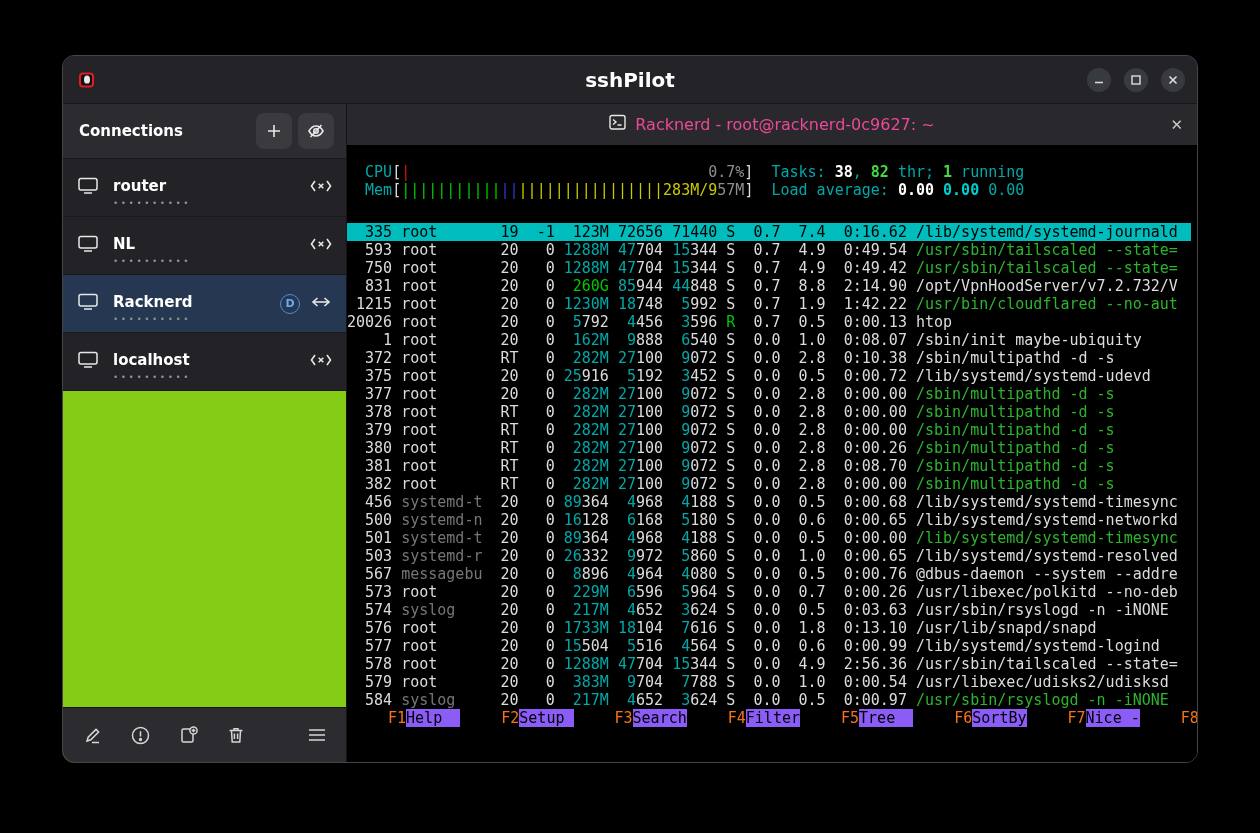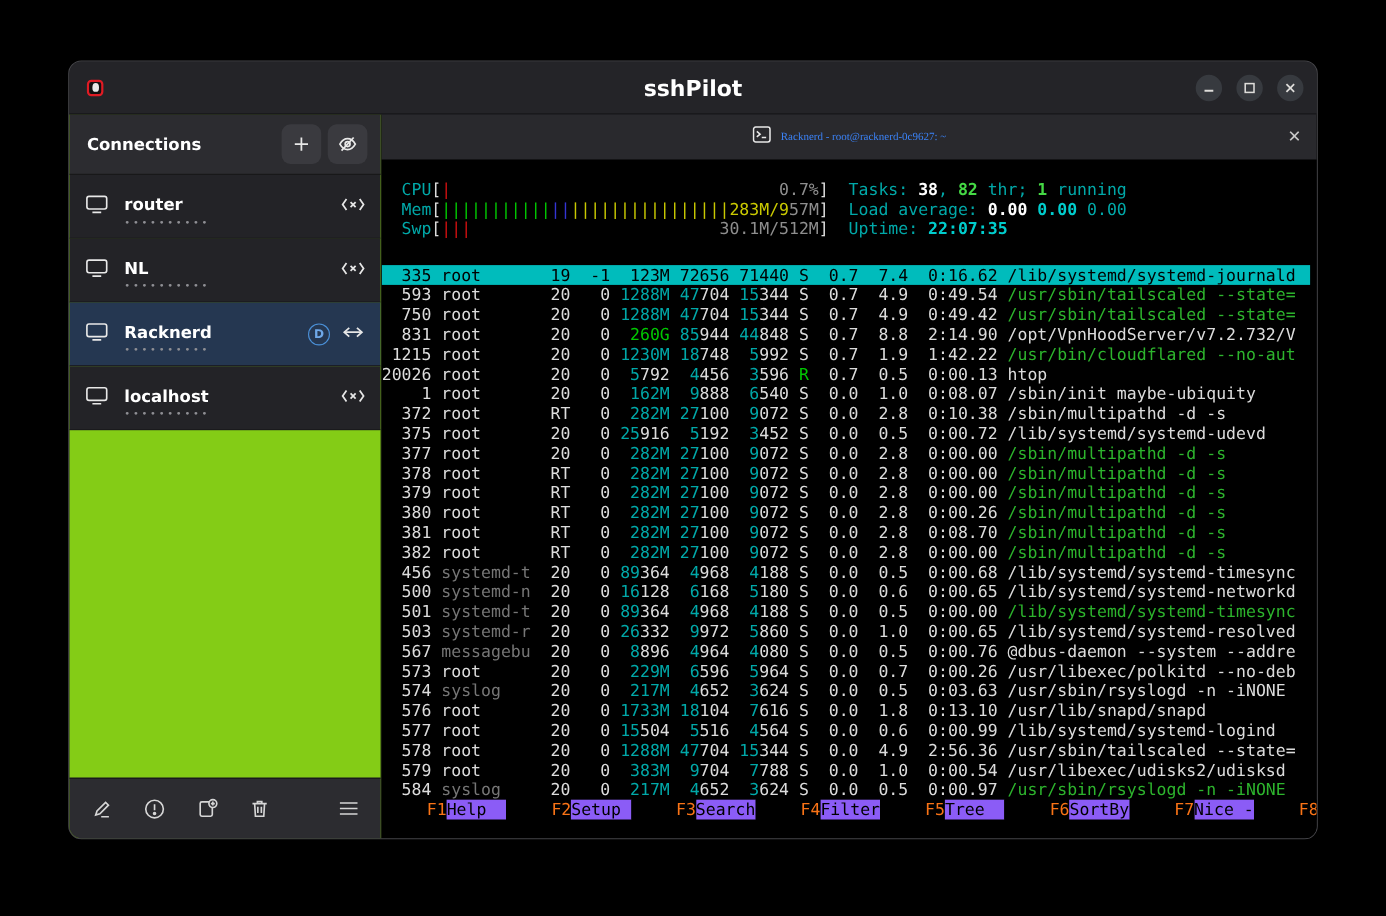--- a/index.html
+++ b/index.html
@@ -53,21 +53,21 @@
     display:flex;align-items:center;padding:0 20px;gap:27px;}
   .tool-ic{display:flex;align-items:center;justify-content:center;}
   .tool-ic svg{stroke:#d6d6d6;stroke-width:1.5;fill:none;}
   .tool-ic.last{margin-left:auto;}
 
   
   .term-pane{flex:1;display:flex;flex-direction:column;min-width:0;background:#000;}
   .tab-bar{height:41px;flex:0 0 41px;background:#29292d;position:relative;
     display:flex;align-items:center;justify-content:center;gap:9px;}
   .tab-icon svg{stroke:#e8e8e8;stroke-width:1.4;fill:none;}
-  .tab-title{color:#3b82f6;font-size:10px;font-family:Liberation Serif, serif;}
+  .tab-title{color:#ec4899;font-size:16px;}
   .tab-close{position:absolute;right:14px;top:50%;transform:translateY(-50%);
     color:#c8c8c8;font-size:15px;line-height:1;}
 
   .terminal{flex:1;background:#000;padding:18px 6px 0 0;overflow:hidden;
     font-family:"DejaVu Sans Mono","Liberation Mono",monospace;font-size:15px;}
   .tline{height:18px;line-height:18px;white-space:pre;}
   .tgap{height:24px;}
   .thead{background:#00b800;}
   .selrow{background:#00bcbc;}
   .fkeys{display:flex;}
@@ -262,21 +262,20 @@
               <path d="M4 5.5 L7 8 L4 10.5"></path>
               <line x1="8.5" y1="11" x2="12.5" y2="11"></line>
             </svg>
         </span>
         <span class="tab-title">Racknerd - root@racknerd-0c9627: ~</span>
         <span class="tab-close">✕</span>
       </div>
       <div class="terminal" id="terminal">
           <div class="tline"><span class="c-white">  </span><span class="c-cyan">CPU</span><span class="c-white">[</span><span class="c-red">|</span><span>                                 </span><span class="c-gray">0.7%</span><span class="c-white">]</span><span>  </span><span class="c-cyan">Tasks: </span><span class="c-bwhite">38</span><span class="c-cyan">, </span><span class="c-bgreen">82</span><span class="c-cyan"> thr; </span><span class="c-bgreen">1</span><span class="c-cyan"> running</span></div>
           <div class="tline"><span class="c-white">  </span><span class="c-cyan">Mem</span><span class="c-white">[</span><span class="c-mgreen">|||||||||||</span><span class="c-blue">||</span><span class="c-yellow">||||||||||||||||</span><span></span><span class="c-yellow">283M/9</span><span class="c-gray">57M</span><span class="c-white">]</span><span>  </span><span class="c-cyan">Load average: </span><span class="c-bwhite">0.00 </span><span class="c-bcyan">0.00 </span><span class="c-cyan">0.00</span></div>
-          <div class="tline"><span class="c-white">  </span><span class="c-cyan">Swp</span><span class="c-white">[</span><span class="c-red">|||</span><span>                         </span><span class="c-gray">30.1M/512M</span><span class="c-white">]</span><span>  </span><span class="c-cyan">Uptime: </span><span class="c-bcyan">22:07:35</span></div>
           <div class="tline tgap"></div>
           <div class="tline selrow"><span class="c-black">  335 </span><span class="c-black">root      </span><span class="c-black"> 19  -1 </span><span class="c-black"> </span><span class="c-black">123M</span><span class="c-black"> </span><span class="c-black">72656</span><span class="c-black"> </span><span class="c-black">71440</span><span class="c-black"> </span><span class="c-black">S </span><span class="c-black"> 0.7  7.4  0:16.62 </span><span class="c-black">/lib/systemd/systemd-journald</span></div>
           <div class="tline"><span class="c-white">  593 </span><span class="c-white">root      </span><span class="c-white"> 20   0 </span><span class="c-cyan">1288M</span><span class="c-white"> </span><span class="c-cyan">47</span><span class="c-white">704</span><span class="c-white"> </span><span class="c-cyan">15</span><span class="c-white">344</span><span class="c-white"> </span><span class="c-white">S </span><span class="c-white"> 0.7  4.9  0:49.54 </span><span class="c-green">/usr/sbin/tailscaled --state=</span></div>
           <div class="tline"><span class="c-white">  750 </span><span class="c-white">root      </span><span class="c-white"> 20   0 </span><span class="c-cyan">1288M</span><span class="c-white"> </span><span class="c-cyan">47</span><span class="c-white">704</span><span class="c-white"> </span><span class="c-cyan">15</span><span class="c-white">344</span><span class="c-white"> </span><span class="c-white">S </span><span class="c-white"> 0.7  4.9  0:49.42 </span><span class="c-green">/usr/sbin/tailscaled --state=</span></div>
           <div class="tline"><span class="c-white">  831 </span><span class="c-white">root      </span><span class="c-white"> 20   0 </span><span class="c-white"> </span><span class="c-mgreen">260G</span><span class="c-white"> </span><span class="c-cyan">85</span><span class="c-white">944</span><span class="c-white"> </span><span class="c-cyan">44</span><span class="c-white">848</span><span class="c-white"> </span><span class="c-white">S </span><span class="c-white"> 0.7  8.8  2:14.90 </span><span class="c-white">/opt/VpnHoodServer/v7.2.732/V</span></div>
           <div class="tline"><span class="c-white"> 1215 </span><span class="c-white">root      </span><span class="c-white"> 20   0 </span><span class="c-cyan">1230M</span><span class="c-white"> </span><span class="c-cyan">18</span><span class="c-white">748</span><span class="c-white"> </span><span class="c-white"> </span><span class="c-cyan">5</span><span class="c-white">992</span><span class="c-white"> </span><span class="c-white">S </span><span class="c-white"> 0.7  1.9  1:42.22 </span><span class="c-green">/usr/bin/cloudflared --no-aut</span></div>
           <div class="tline"><span class="c-white">20026 </span><span class="c-white">root      </span><span class="c-white"> 20   0 </span><span class="c-white"> </span><span class="c-cyan">5</span><span class="c-white">792</span><span class="c-white"> </span><span class="c-white"> </span><span class="c-cyan">4</span><span class="c-white">456</span><span class="c-white"> </span><span class="c-white"> </span><span class="c-cyan">3</span><span class="c-white">596</span><span class="c-white"> </span><span class="c-mgreen">R </span><span class="c-white"> 0.7  0.5  0:00.13 </span><span class="c-white">htop</span></div>
           <div class="tline"><span class="c-white">    1 </span><span class="c-white">root      </span><span class="c-white"> 20   0 </span><span class="c-white"> </span><span class="c-cyan">162M</span><span class="c-white"> </span><span class="c-white"> </span><span class="c-cyan">9</span><span class="c-white">888</span><span class="c-white"> </span><span class="c-white"> </span><span class="c-cyan">6</span><span class="c-white">540</span><span class="c-white"> </span><span class="c-white">S </span><span class="c-white"> 0.0  1.0  0:08.07 </span><span class="c-white">/sbin/init maybe-ubiquity</span></div>
           <div class="tline"><span class="c-white">  372 </span><span class="c-white">root      </span><span class="c-white"> RT   0 </span><span class="c-white"> </span><span class="c-cyan">282M</span><span class="c-white"> </span><span class="c-cyan">27</span><span class="c-white">100</span><span class="c-white"> </span><span class="c-white"> </span><span class="c-cyan">9</span><span class="c-white">072</span><span class="c-white"> </span><span class="c-white">S </span><span class="c-white"> 0.0  2.8  0:10.38 </span><span class="c-white">/sbin/multipathd -d -s</span></div>
           <div class="tline"><span class="c-white">  375 </span><span class="c-white">root      </span><span class="c-white"> 20   0 </span><span class="c-cyan">25</span><span class="c-white">916</span><span class="c-white"> </span><span class="c-white"> </span><span class="c-cyan">5</span><span class="c-white">192</span><span class="c-white"> </span><span class="c-white"> </span><span class="c-cyan">3</span><span class="c-white">452</span><span class="c-white"> </span><span class="c-white">S </span><span class="c-white"> 0.0  0.5  0:00.72 </span><span class="c-white">/lib/systemd/systemd-udevd</span></div>

